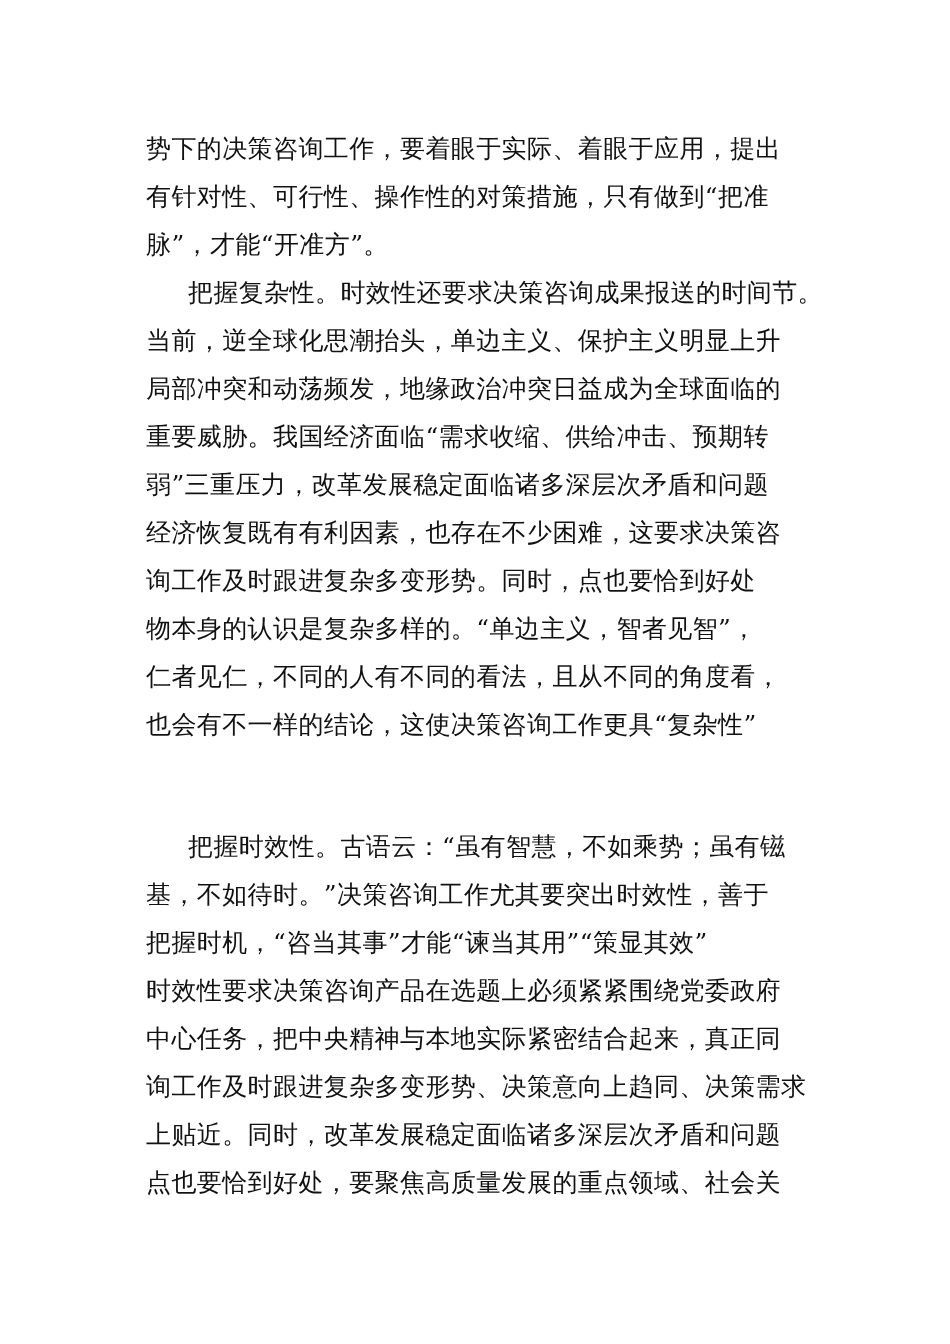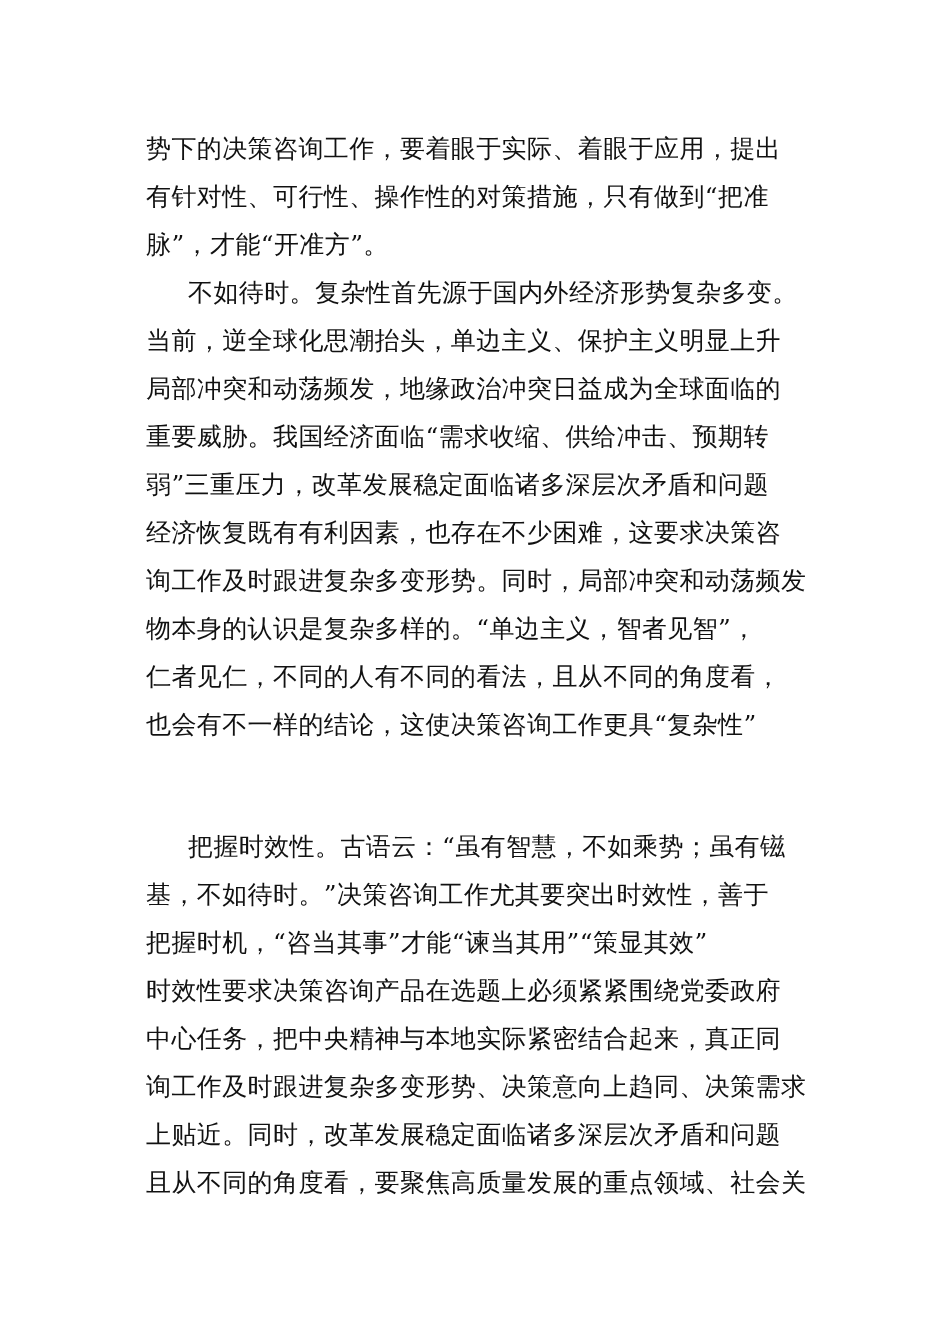--- a/index.html
+++ b/index.html
@@ -40,36 +40,36 @@
 
 <div class="page">
 
   <div>
     <div class="line" style="top:134px">势下的决策咨询工作，要着眼于实际、着眼于应用，提出</div>
     <div class="line" style="top:182px">有针对性、可行性、操作性的对策措施，只有做到“把准</div>
     <div class="line" style="top:230px">脉”，才能“开准方”。</div>
   </div>
 
   <div>
-    <div class="line indent" style="top:278px">不如待时。复杂性首先源于国内外经济形势复杂多变。</div>
+    <div class="line indent" style="top:278px">把握复杂性。时效性还要求决策咨询成果报送的时间节。</div>
     <div class="line" style="top:326px">当前，逆全球化思潮抬头，单边主义、保护主义明显上升</div>
     <div class="line" style="top:374px">局部冲突和动荡频发，地缘政治冲突日益成为全球面临的</div>
     <div class="line" style="top:422px">重要威胁。我国经济面临“需求收缩、供给冲击、预期转</div>
     <div class="line" style="top:470px">弱”三重压力，改革发展稳定面临诸多深层次矛盾和问题</div>
     <div class="line" style="top:518px">经济恢复既有有利因素，也存在不少困难，这要求决策咨</div>
-    <div class="line" style="top:566px">询工作及时跟进复杂多变形势。同时，局部冲突和动荡频发</div>
+    <div class="line" style="top:566px">询工作及时跟进复杂多变形势。同时，点也要恰到好处</div>
     <div class="line" style="top:614px">物本身的认识是复杂多样的。“单边主义，智者见智”，</div>
     <div class="line" style="top:662px">仁者见仁，不同的人有不同的看法，且从不同的角度看，</div>
     <div class="line" style="top:710px">也会有不一样的结论，这使决策咨询工作更具“复杂性”</div>
   </div>
 
   <div>
     <div class="line indent" style="top:832px">把握时效性。古语云：“虽有智慧，不如乘势；虽有镃</div>
     <div class="line" style="top:880px">基，不如待时。”决策咨询工作尤其要突出时效性，善于</div>
     <div class="line" style="top:928px">把握时机，“咨当其事”才能“谏当其用”“策显其效”</div>
     <div class="line" style="top:976px">时效性要求决策咨询产品在选题上必须紧紧围绕党委政府</div>
     <div class="line" style="top:1024px">中心任务，把中央精神与本地实际紧密结合起来，真正同</div>
     <div class="line" style="top:1072px">询工作及时跟进复杂多变形势、决策意向上趋同、决策需求</div>
     <div class="line" style="top:1120px">上贴近。同时，改革发展稳定面临诸多深层次矛盾和问题</div>
-    <div class="line" style="top:1168px">且从不同的角度看，要聚焦高质量发展的重点领域、社会关</div>
+    <div class="line" style="top:1168px">点也要恰到好处，要聚焦高质量发展的重点领域、社会关</div>
   </div>
 
 </div>
 
 </body></html>

